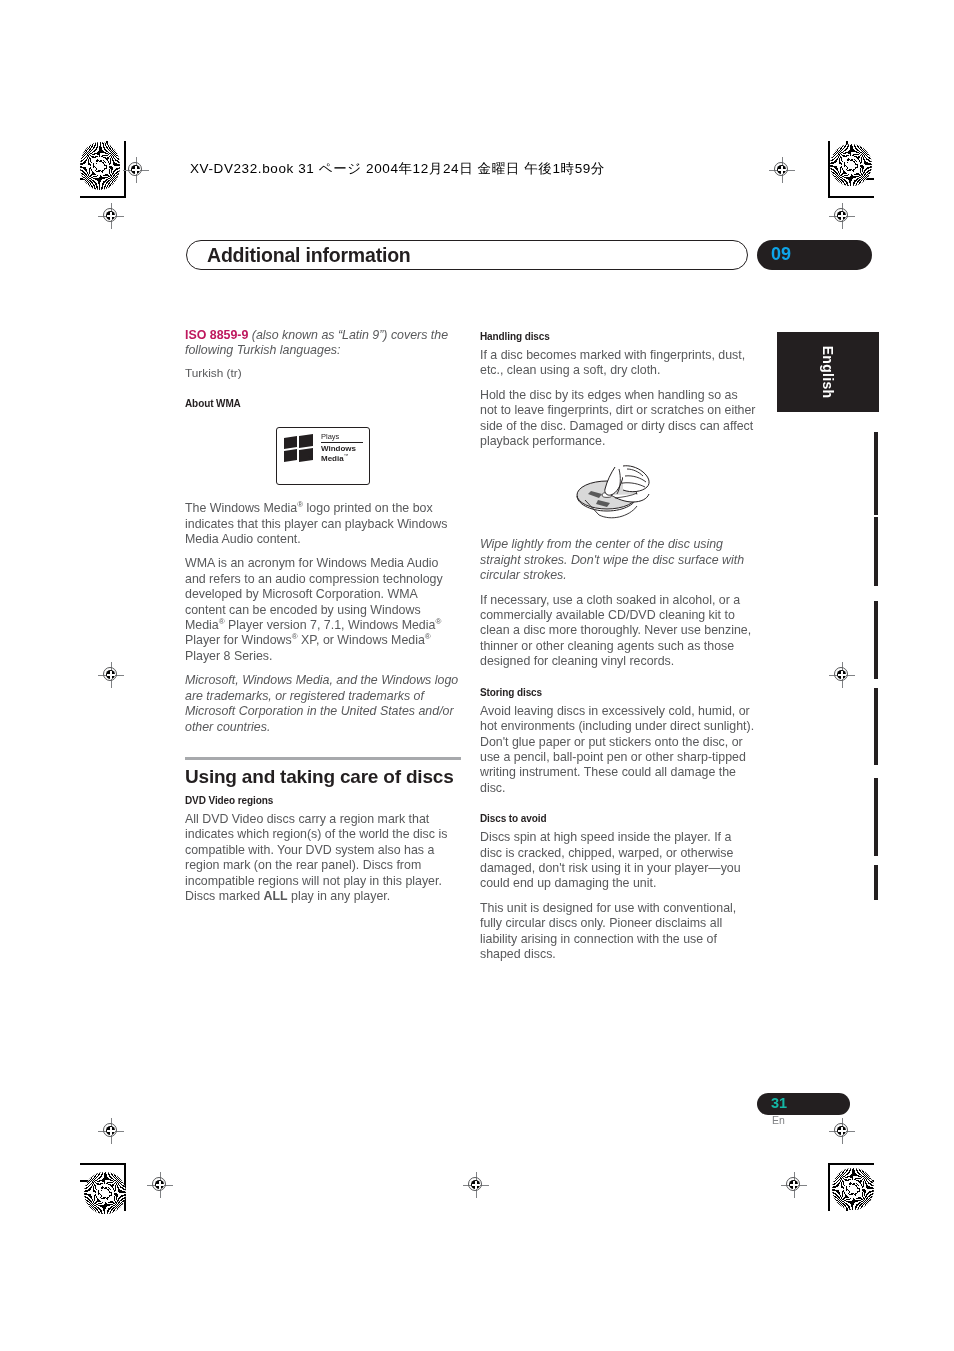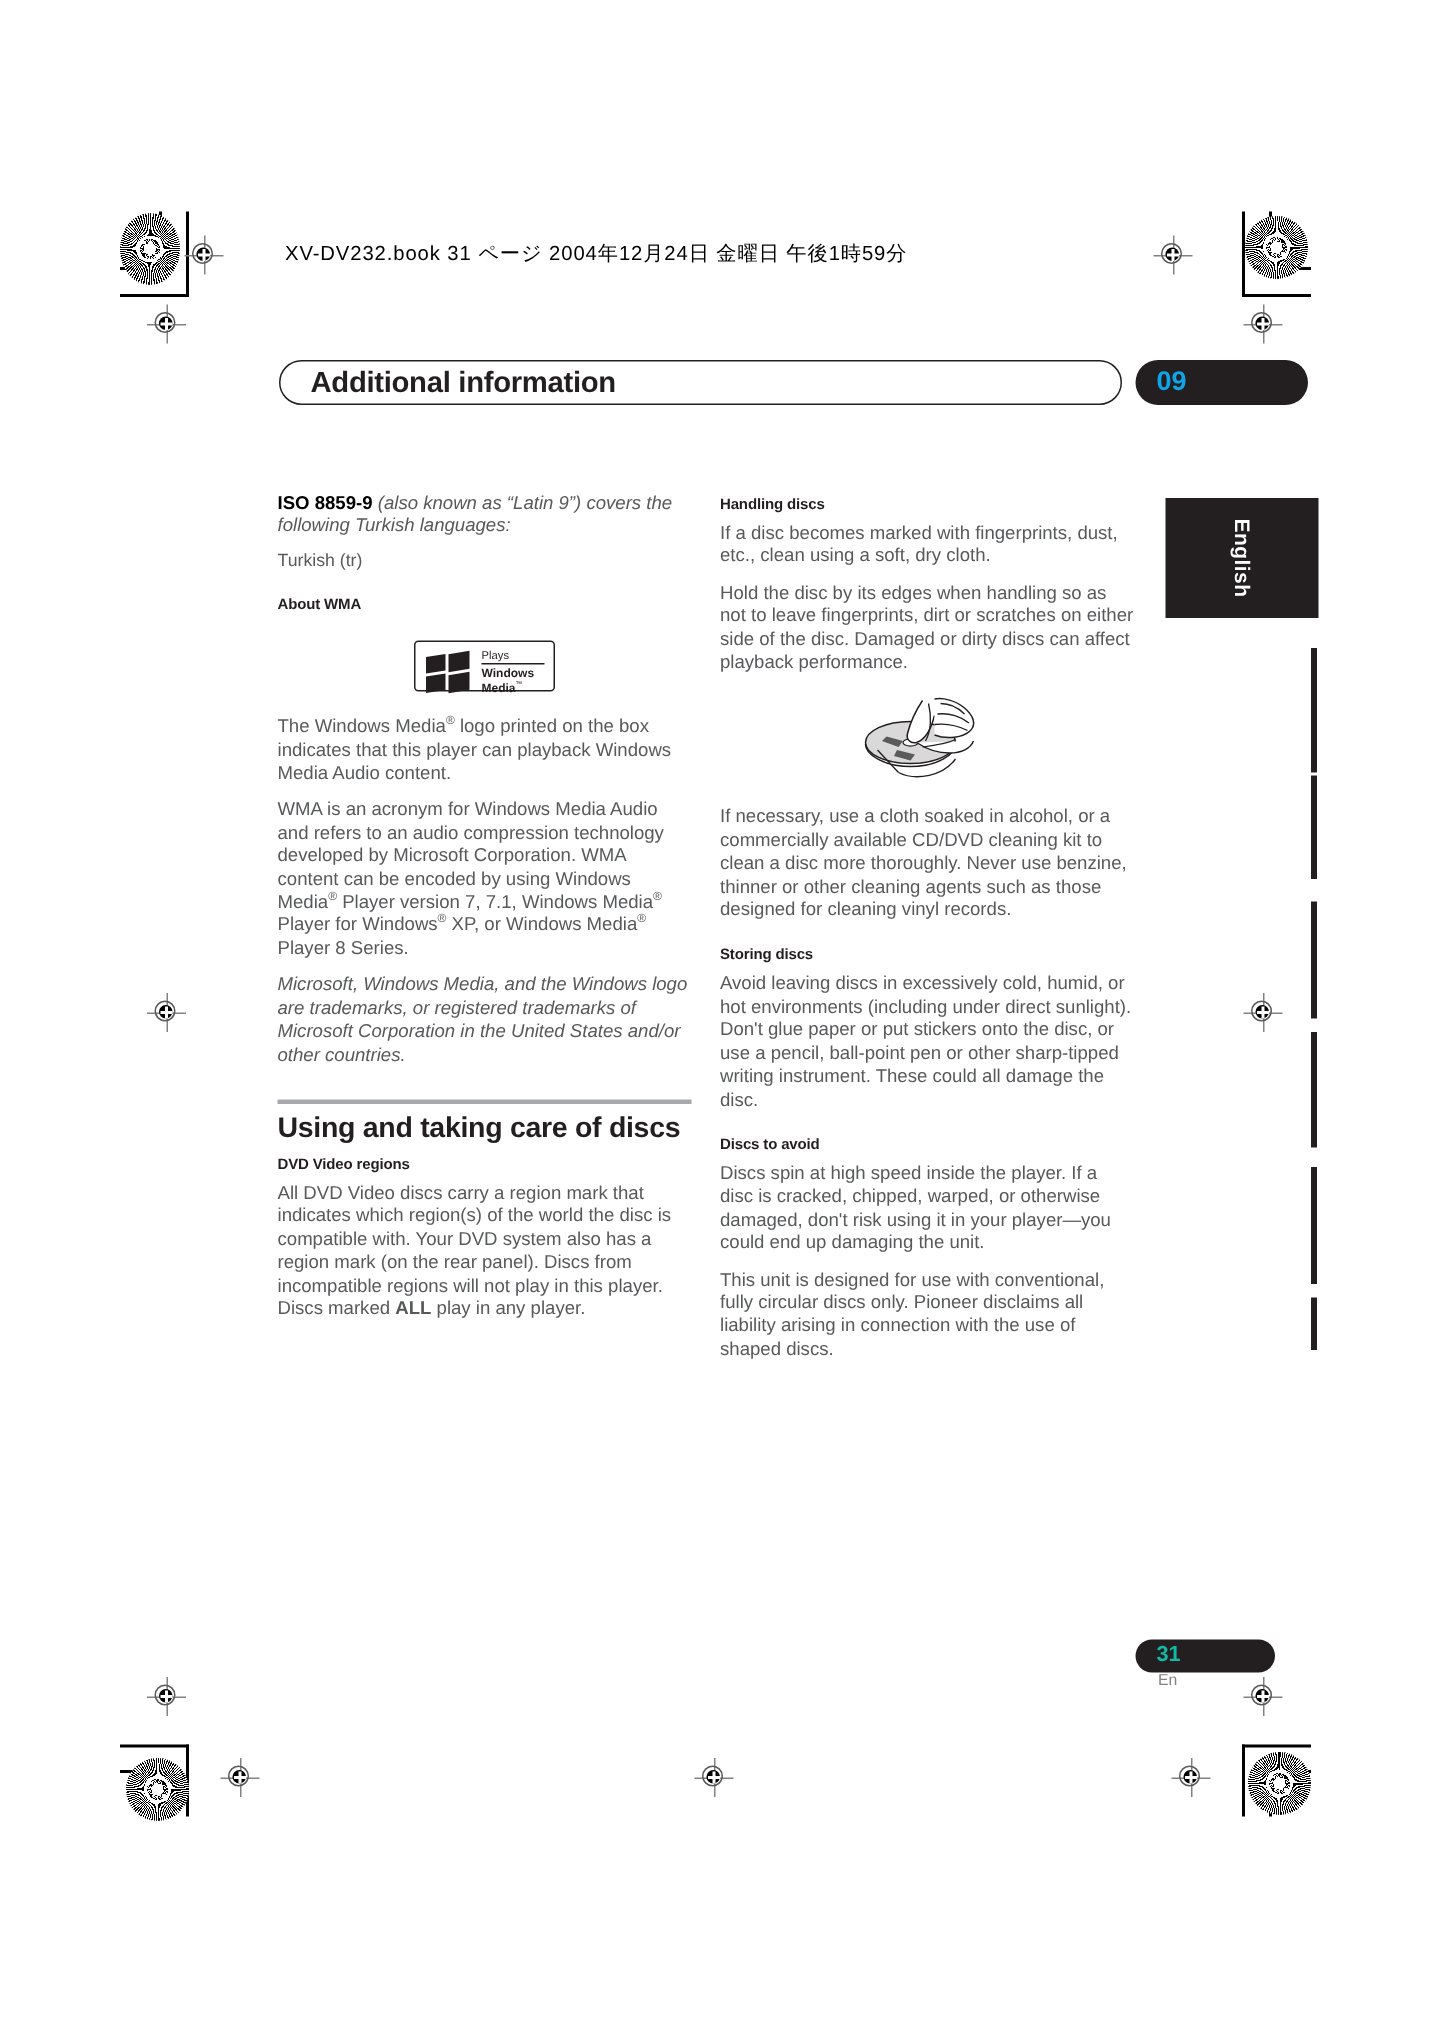--- a/index.html
+++ b/index.html
@@ -187,21 +187,21 @@
   .col-right { left: 480px; }
 
   p {
     margin: 0 0 9px 0;
     font-size: 12.4px;
     line-height: 15.4px;
     color: #58595b;
   }
   p.ital { font-style: italic; }
   p.tight { margin-bottom: 7px; }
-  .bold-dark { font-weight: bold; color: #000000; font-style: normal; }
+  .bold-dark { font-weight: bold; color: #be185d; font-style: normal; }
   .b { font-weight: bold; color: #58595b; }
   sup { font-size: 8px; vertical-align: super; line-height: 0; }
 
   h2.section {
     margin: 6px 0 4px 0;
     font-size: 19px;
     font-weight: bold;
     color: #231f20;
     letter-spacing: -0.2px;
     line-height: 22px;
@@ -218,21 +218,21 @@
 
   .rule {
     height: 3px;
     background: #a7a9ac;
     margin: 22px 0 5px 0;
   }
 
   
   .wma-logo {
     width: 94px;
-    height: 34px;
+    height: 58px;
     border: 1.4px solid #231f20;
     border-radius: 3px;
     margin: 14px auto 16px auto;
     position: relative;
     box-sizing: border-box;
     background: #fff;
   }
   .wma-flag {
     position: absolute;
     left: 7px; top: 7px;
@@ -488,20 +488,21 @@
     <path d="M52 4 C48 10 44 18 42 26 C41 30 44 33 48 32 C54 30 58 22 60 14" fill="#ffffff" stroke="#231f20" stroke-width="1"></path>
     <path d="M56 6 C58 14 58 24 54 31" fill="none" stroke="#231f20" stroke-width="0.9"></path>
     <path d="M60 3 C66 2 74 4 80 9 C86 14 88 20 84 24 C79 29 68 30 60 27" fill="#ffffff" stroke="#231f20" stroke-width="1"></path>
     <path d="M64 6 C70 6 76 9 80 13" fill="none" stroke="#231f20" stroke-width="0.9"></path>
     <path d="M62 13 C70 12 78 15 83 19" fill="none" stroke="#231f20" stroke-width="0.9"></path>
     <path d="M60 20 C68 19 76 21 82 24" fill="none" stroke="#231f20" stroke-width="0.9"></path>
     <path d="M48 32 C54 36 62 39 70 39 C78 39 84 36 86 31" fill="#ffffff" stroke="#231f20" stroke-width="1"></path>
     <path d="M52 35 C60 34 68 33 74 30" fill="none" stroke="#231f20" stroke-width="0.8"></path>
   </svg>
 
+  <p class="ital">Wipe lightly from the center of the disc using straight strokes. Don't wipe the disc surface with circular strokes.</p>
   <p>If necessary, use a cloth soaked in alcohol, or a commercially available CD/DVD cleaning kit to clean a disc more thoroughly. Never use benzine, thinner or other cleaning agents such as those designed for cleaning vinyl records.</p>
 
   <h3 class="sub">Storing discs</h3>
   <p>Avoid leaving discs in excessively cold, humid, or hot environments (including under direct sunlight). Don't glue paper or put stickers onto the disc, or use a pencil, ball-point pen or other sharp-tipped writing instrument. These could all damage the disc.</p>
 
   <h3 class="sub">Discs to avoid</h3>
   <p>Discs spin at high speed inside the player. If a disc is cracked, chipped, warped, or otherwise damaged, don't risk using it in your player—you could end up damaging the unit.</p>
   <p>This unit is designed for use with conventional, fully circular discs only. Pioneer disclaims all liability arising in connection with the use of shaped discs.</p>
 </div>
 

